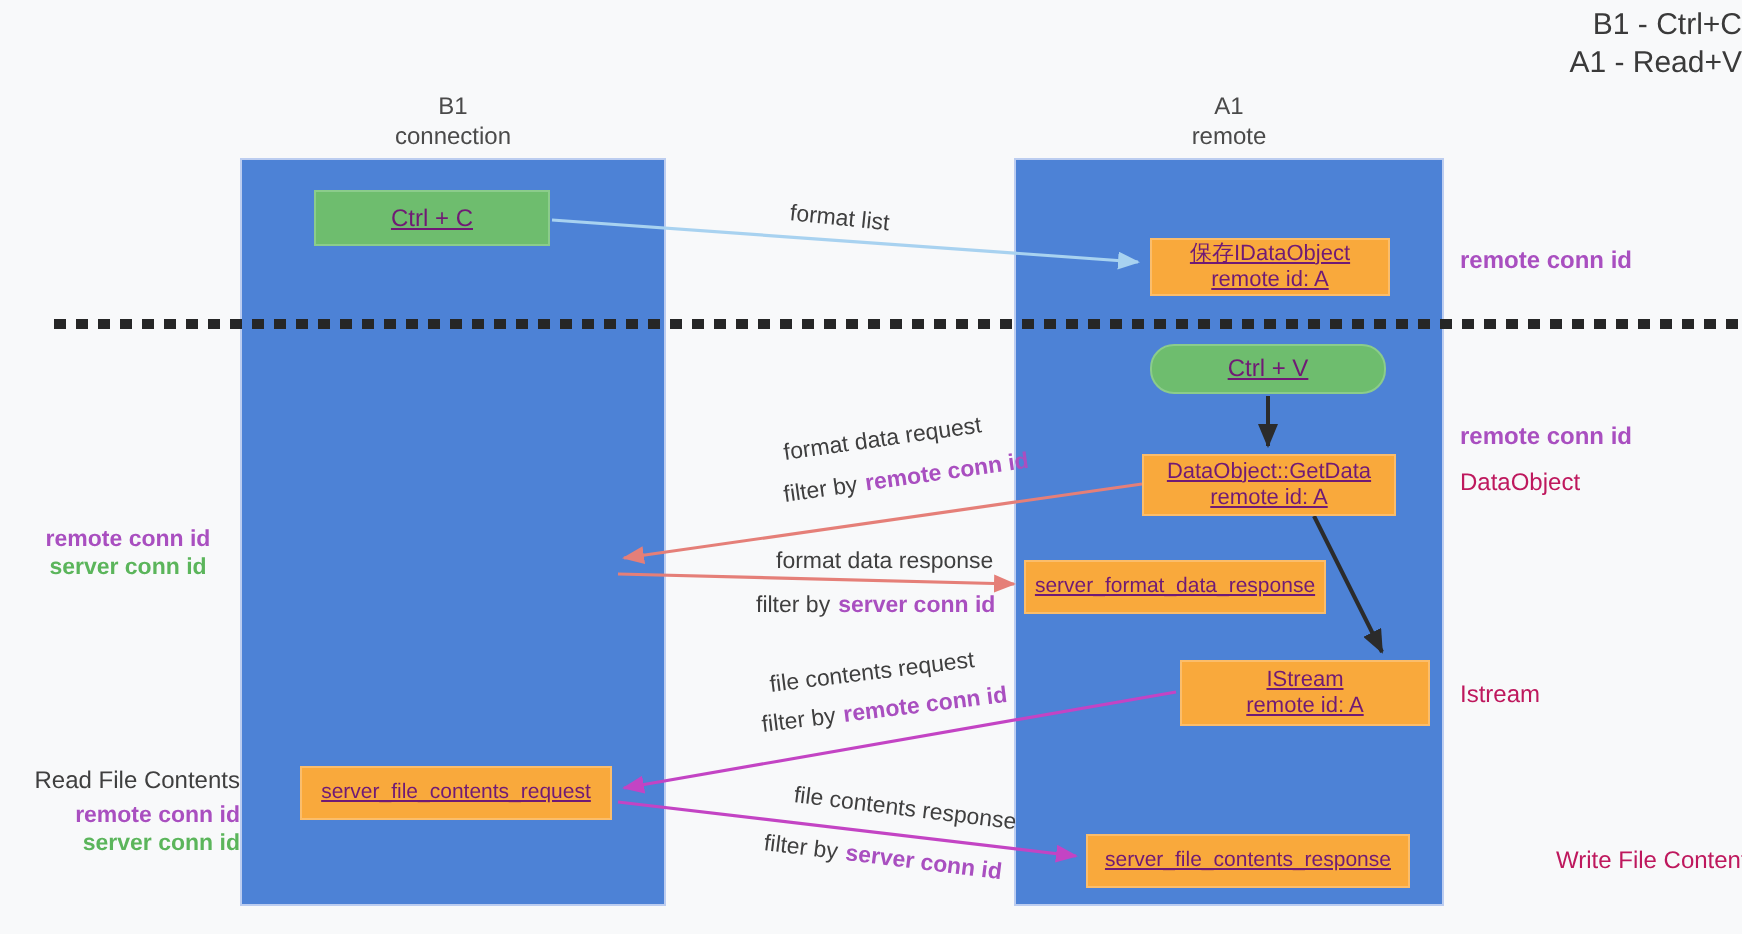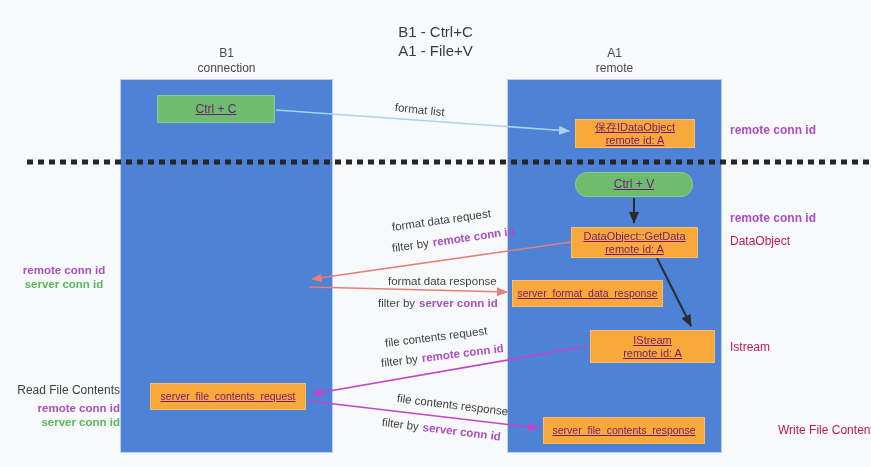--- a/index.html
+++ b/index.html
@@ -1,19 +1,19 @@
 <!DOCTYPE html>
 <html style="--bg: #f8f9fa; --blue: #4d82d6; --green: #6ebd6e; --orange: #f9a93c; --lightblue: #a8d2f0; --red: #e57f78; --magenta: #c344c4; --arrowblack: #2b2b2b; --purple: #a94fc0; --textgreen: #5bb55b; --dark: #3a3a3a; --dash: #262626;"><head>
 <meta charset="utf-8">
 <style>
   * { margin:0; padding:0; box-sizing:border-box; }
   html,body { background:#ffffff; font-family:"Liberation Sans", sans-serif; }
   .canvas { position:relative; width:871px; height:467px; background:var(--bg); overflow:hidden; }
   .abs { position:absolute; }
-  .title { top:22px; left:0; width:100%; text-align:center; font-size:15px; line-height:19px; color:var(--dark); }
+  .title { top:3px; left:0; width:100%; text-align:right; font-size:15px; line-height:19px; color:var(--dark); }
   .colhead { top:46px; text-align:center; font-size:12px; line-height:15px; color:#4a4a4a; }
   .column { top:79px; height:374px; background:var(--blue); border:1px solid #bccdf0; }
   svg.arrows { position:absolute; left:0; top:0; width:871px; height:467px; }
   .node { position:absolute; color:#701a75; display:flex; flex-direction:column; align-items:center; justify-content:center; text-align:center; font-size:11px; line-height:13px; white-space:nowrap;text-decoration:underline; }
   .green  { background:var(--green);  border:1px solid #8bcc8b; font-size:12px; }
   .orange { background:var(--orange); border:1px solid #fbbd6b; }
   .single { font-size:10.5px; }
   .slabel { position:absolute; font-size:12px; line-height:14px; color:#be185d; white-space:nowrap; }
   .purple   { color:var(--purple); font-weight:bold; }
   .greentxt { color:var(--textgreen); font-weight:bold; }
@@ -21,21 +21,21 @@
   .flabel { position:absolute; font-size:11.5px; color:#3f3f3f; white-space:nowrap; transform-origin:left center; }
   .key { margin-left:4px; }
 </style>
 </head>
 <body>
 
 <div class="canvas">
 
   <div class="abs title">
     <div>B1 - Ctrl+C</div>
-    <div>A1 - File+V</div>
+    <div>A1 - Read+V</div>
   </div>
 
   <div class="abs colhead" style="left:120px;width:213px;">
     <div>B1</div>
     <div>connection</div>
   </div>
   <div class="abs colhead" style="left:507px;width:215px;">
     <div>A1</div>
     <div>remote</div>
   </div>

